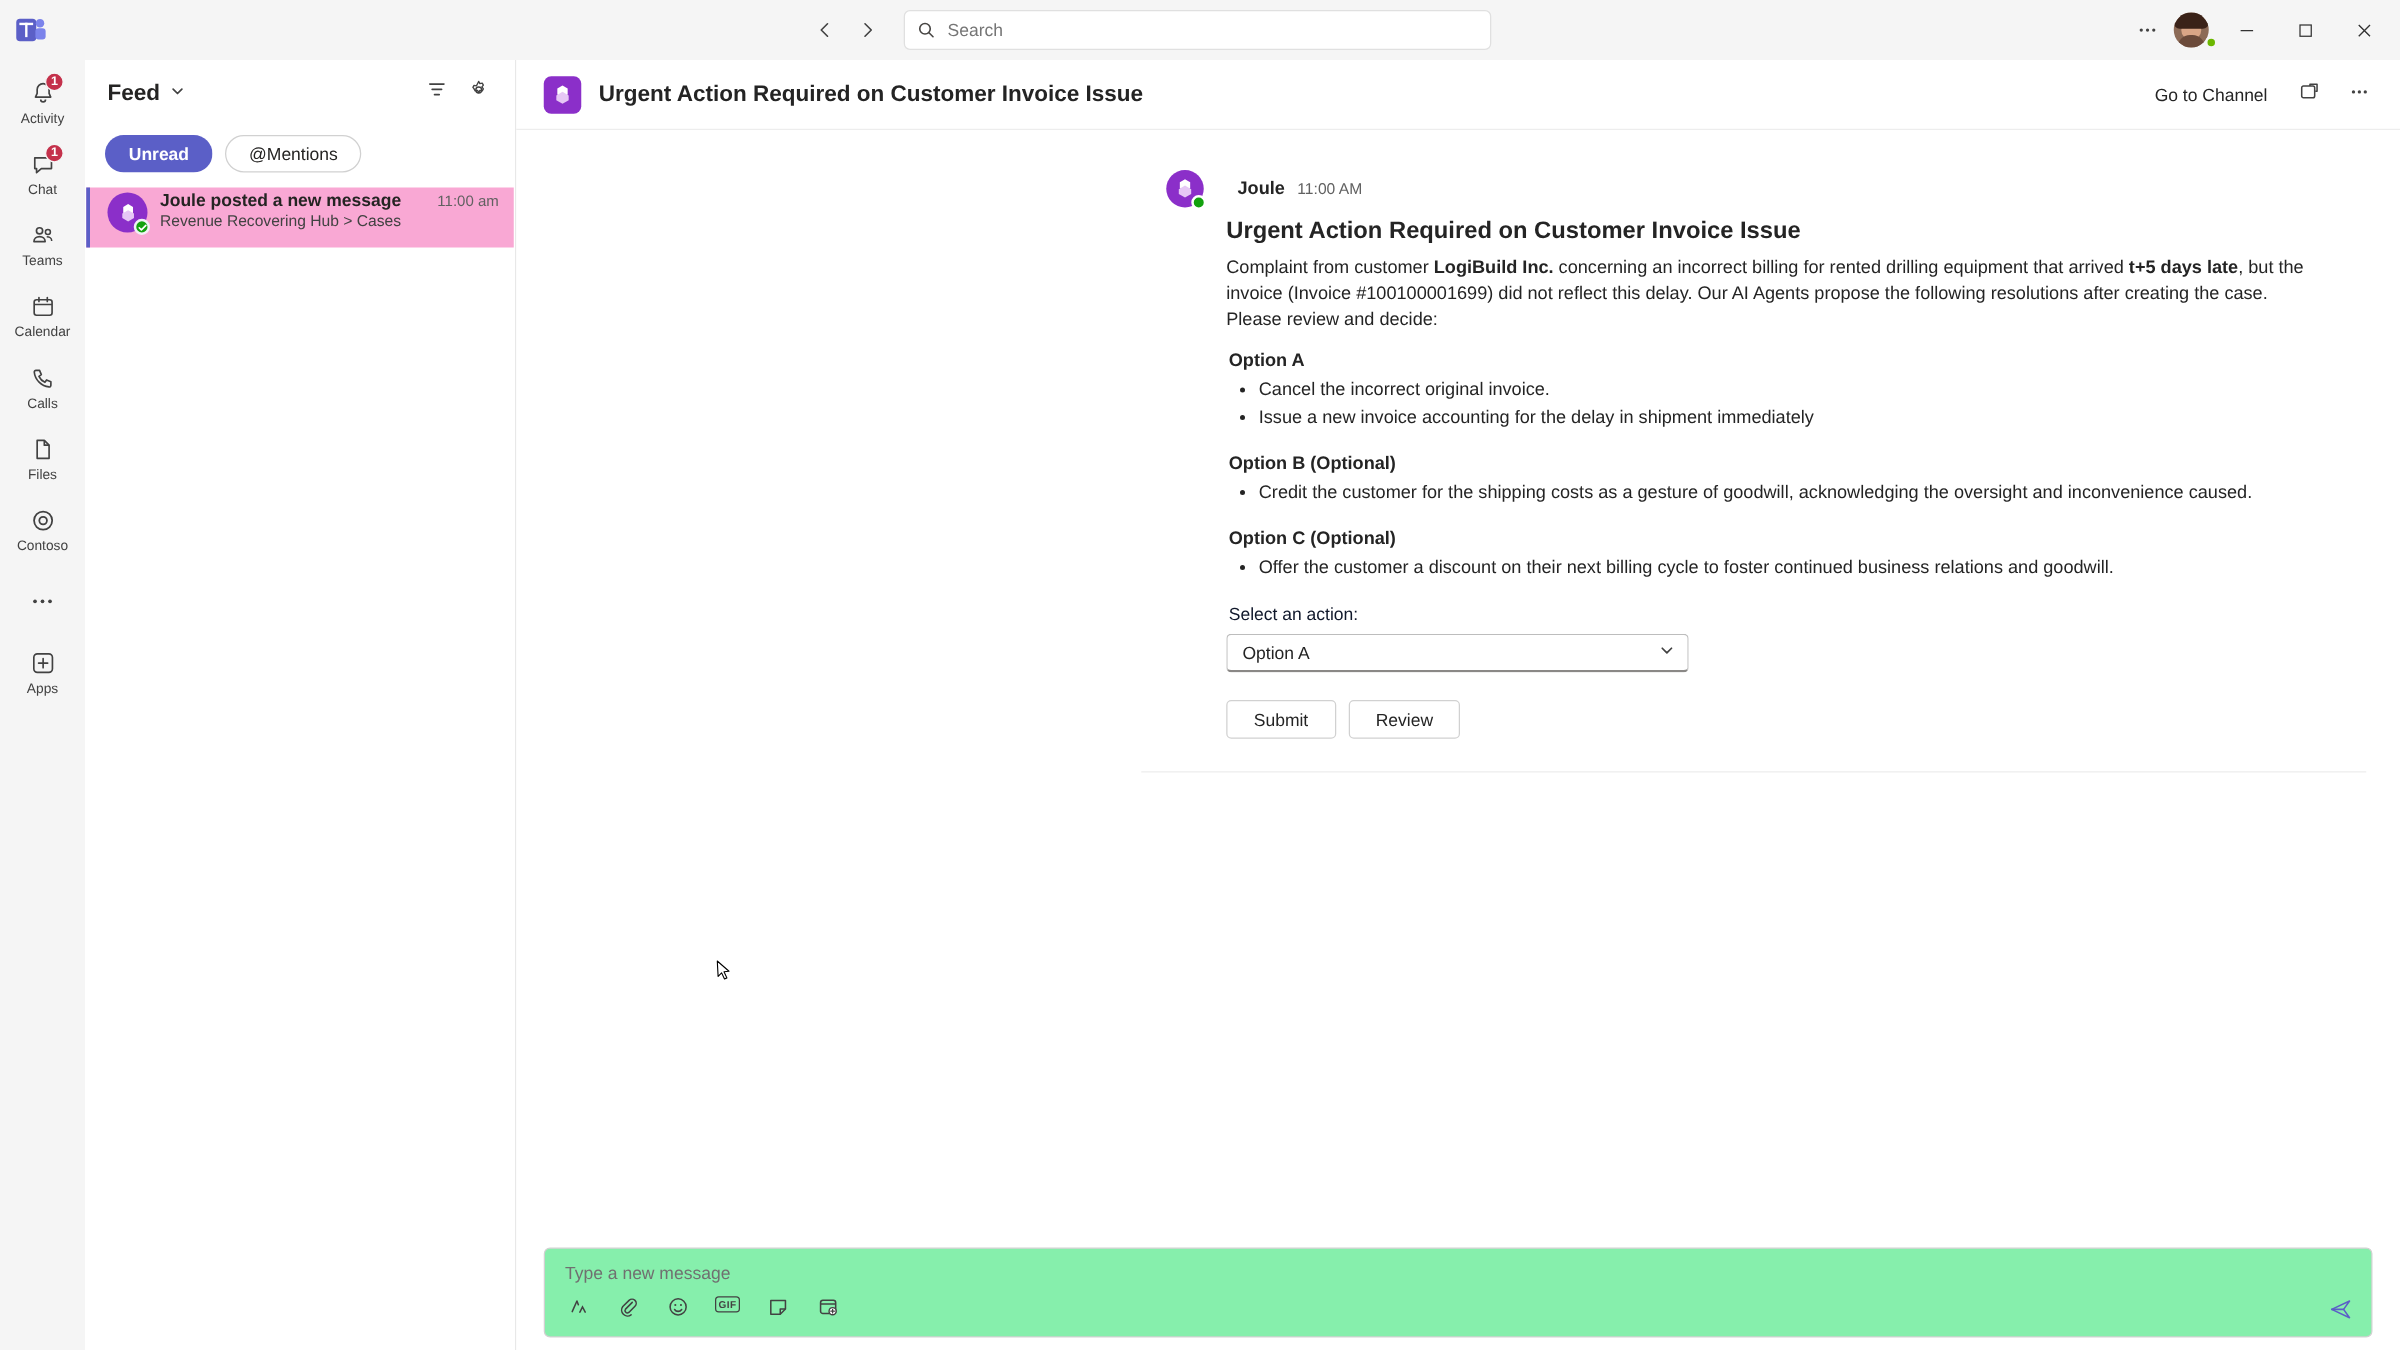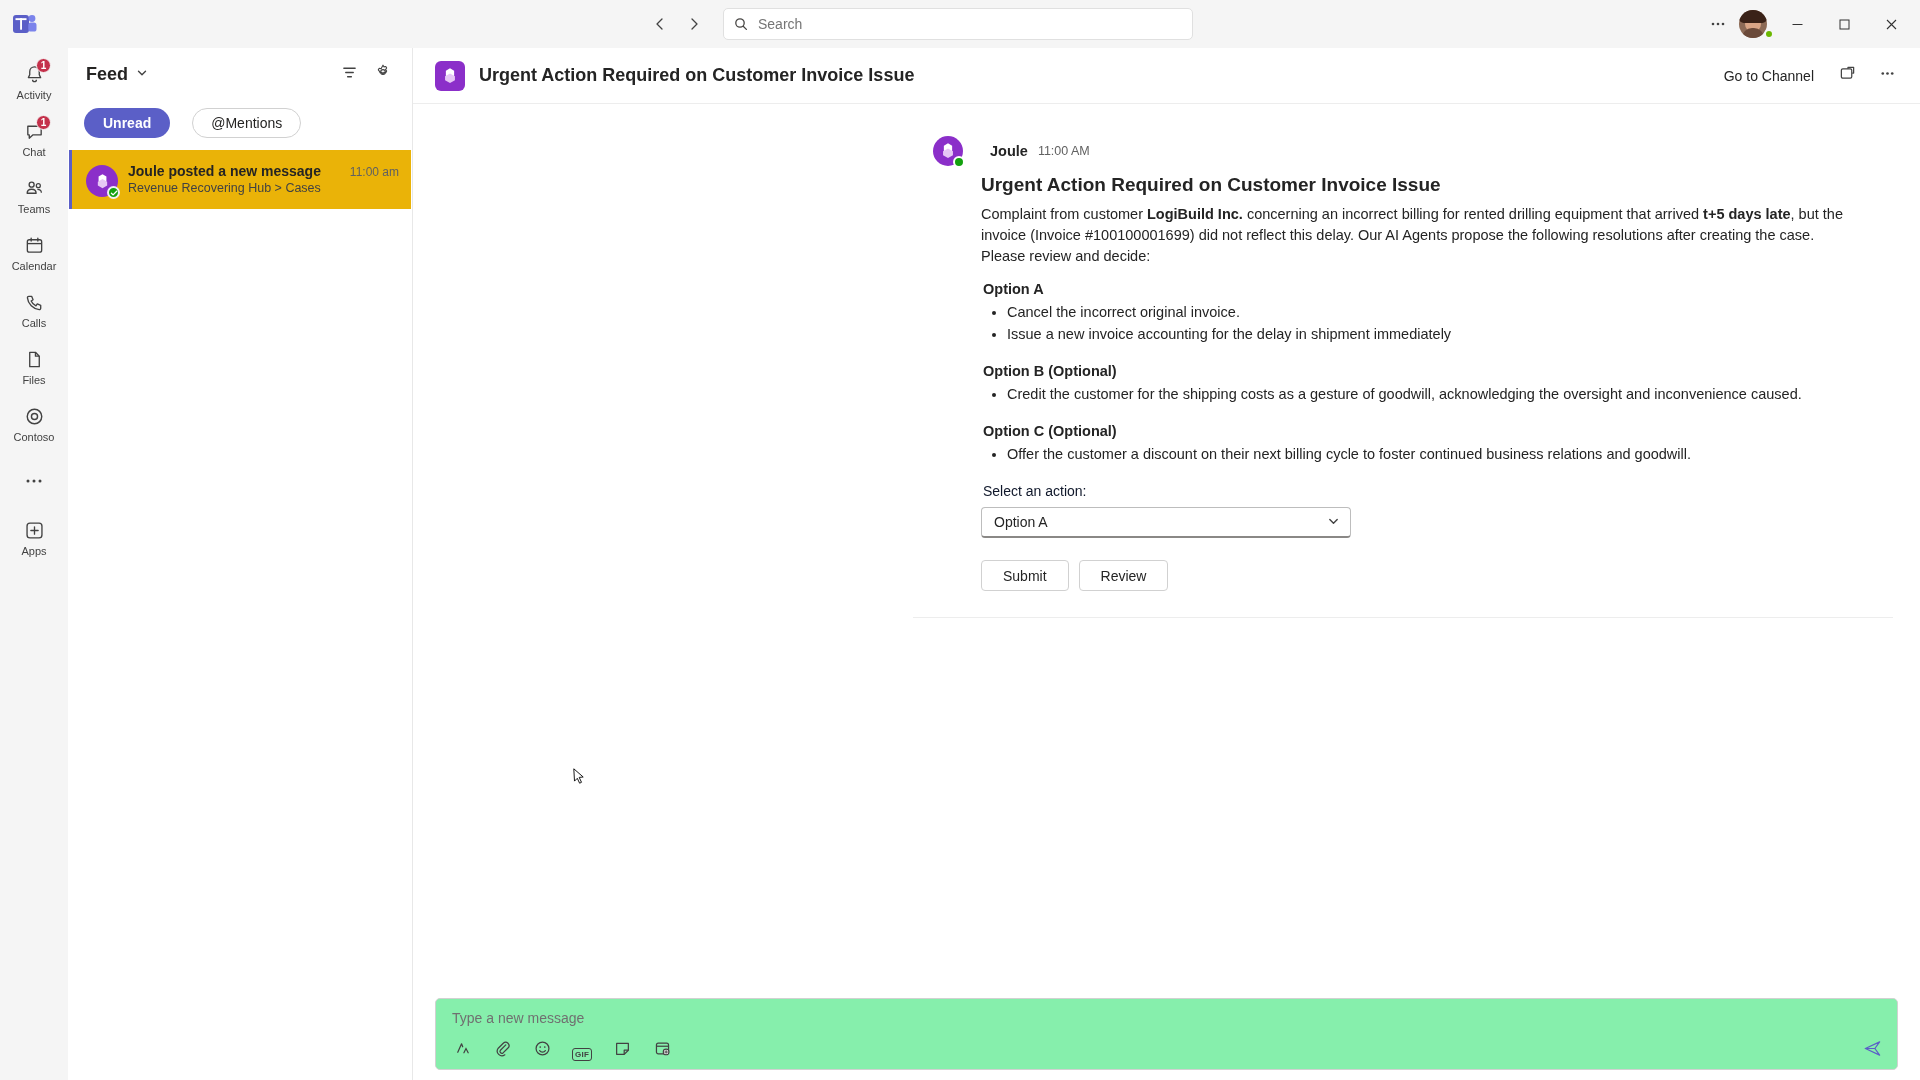--- a/index.html
+++ b/index.html
@@ -153,36 +153,36 @@
     display: flex; align-items: center; gap: 8px;
   }
   .chev-dn { font-size: 11px; color: #444; }
   .list-header-actions { margin-left: auto; display: flex; gap: 4px; }
   .hdr-icon-btn {
     width: 30px; height: 30px; border-radius: 4px;
     display: flex; align-items: center; justify-content: center;
     color: #424242;
   }
 
-  .pills { display: flex; gap: 22px; padding: 8px 14px 12px 16px; }
+  .pills { display: flex; gap: 10px; padding: 8px 14px 12px 16px; }
   .pill {
     height: 30px; padding: 0 18px;
     border-radius: 15px;
     display: flex; align-items: center;
     font-size: 14px;
     background: #ffffff; color: #252423;
     border: 1px solid transparent;
   }
   .pill.active { background: #5b5fc7; color: #ffffff; font-weight: 600; }
   .pill:not(.active) { border-color: #d1d1d1; }
 
   .feed-item {
     display: flex; gap: 10px;
-    padding: 13px 12px 12px 14px;
-    background: #eab308;
+    padding: 2px 12px 12px 14px;
+    background: #f9a8d4;
     border-left: 3px solid #5b5fc7;
     margin: 0 1px;
     cursor: pointer;
     justify-content: space-between;
   }
   .feed-avatar {
     width: 32px; height: 32px; border-radius: 50%;
     background: #8b2fc9;
     display: flex; align-items: center; justify-content: center;
     position: relative; flex: 0 0 32px;
@@ -322,21 +322,21 @@
     font-size: 14px; color: #707070;
   }
   .composer-tools {
     display: flex; align-items: center;
     padding: 0 14px 6px 14px;
     gap: 16px;
     color: #424242;
   }
   .tool {
     width: 24px; height: 24px;
-    display: flex; align-items: flex-end; justify-content: center;
+    display: flex; align-items: flex-start; justify-content: center;
     border-radius: 4px;
   }
   .send-btn {
     position: absolute; right: 12px; bottom: 6px;
     width: 26px; height: 26px;
     display: flex; align-items: center; justify-content: center;
     color: #5b5fc7;
   }
   .gif-box {
     border: 1.6px solid #424242; border-radius: 3px;

